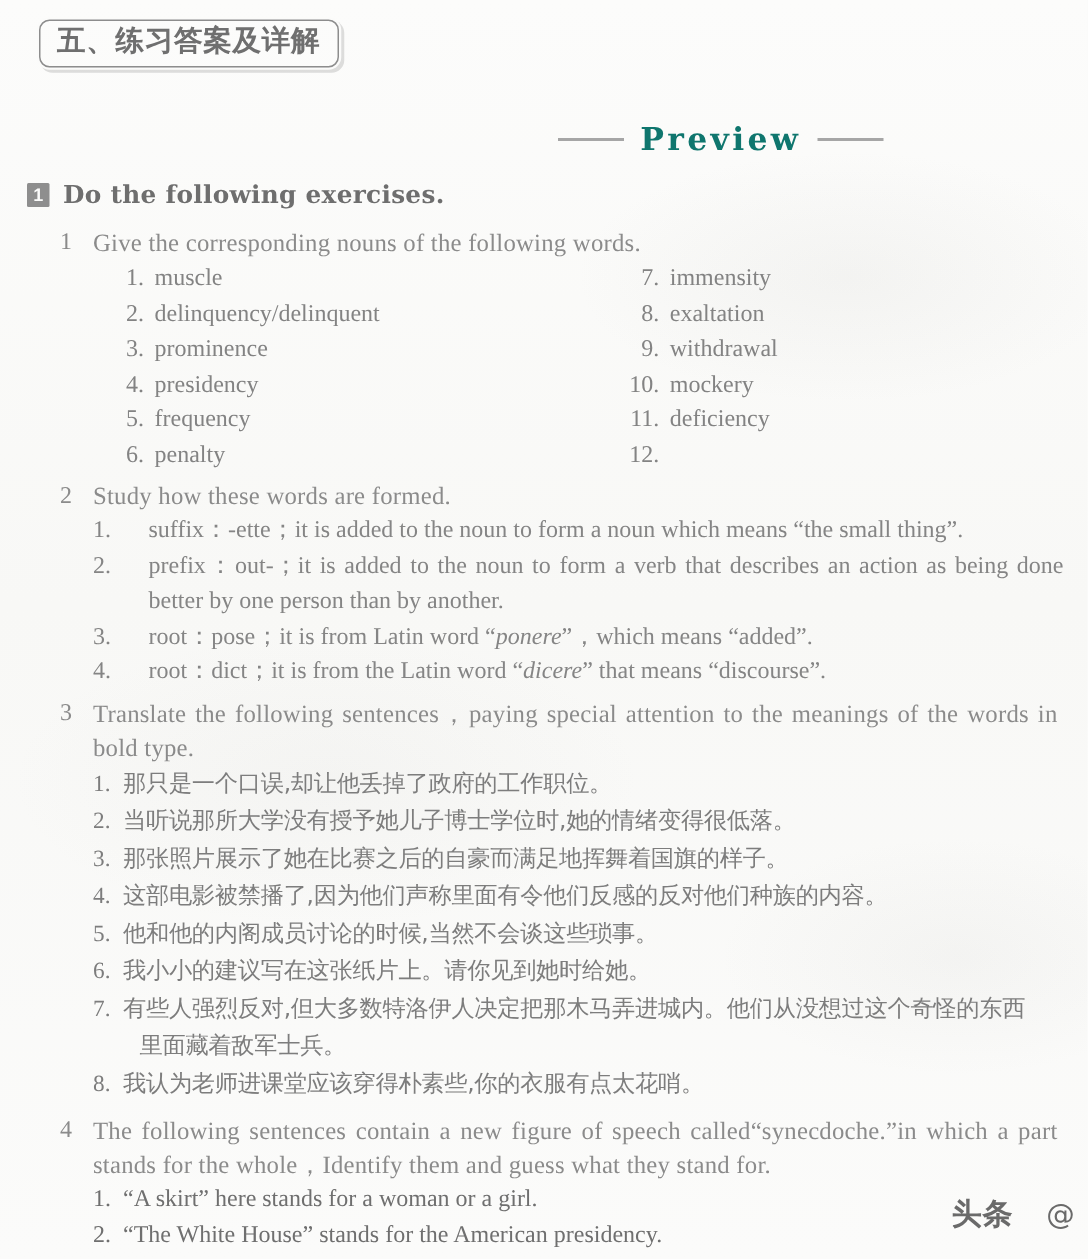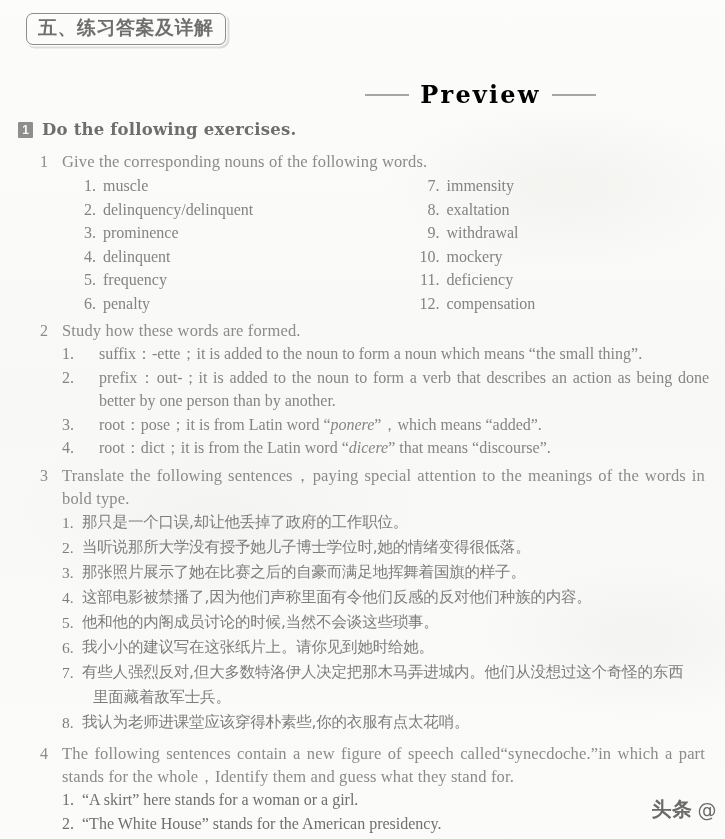--- a/index.html
+++ b/index.html
@@ -72,24 +72,24 @@
     padding-left: 118px;
   }
   .preview-dash {
     display: block;
     width: 44px;
     height: 2px;
     background: #a6a6a6;
   }
   .preview-label {
     font-family: "DejaVu Serif", "Liberation Serif", serif;
-    font-size: 24px;
+    font-size: 21px;
     font-weight: 700;
     letter-spacing: 2.2px;
-    color: #000000;
+    color: #0f766e;
     white-space: nowrap;
   }
 
   
   .big-item {
     position: absolute;
     left: 18px;
     top: 120px;
     display: flex;
     align-items: baseline;
@@ -242,21 +242,21 @@
   i.lat { font-style: italic; }
 
   
   .watermark {
     position: absolute;
     right: 8px;
     bottom: 16px;
     z-index: 6;
     display: flex;
     align-items: center;
-    gap: 5px;
+    gap: 22px;
     font-family: "DejaVu Sans", "Liberation Sans", sans-serif;
     font-size: 20px;
     font-weight: 700;
     color: #5e5e5e;
     opacity: 0.92;
     white-space: nowrap;
     letter-spacing: 0.5px;
   }
   .watermark .wm-at {
     font-size: 19px;
@@ -304,21 +304,21 @@
           <div class="word-li">
             <span class="wn">2.</span>
             <span class="wt">delinquency/delinquent</span>
           </div>
           <div class="word-li">
             <span class="wn">3.</span>
             <span class="wt">prominence</span>
           </div>
           <div class="word-li">
             <span class="wn">4.</span>
-            <span class="wt">delinquent</span>
+            <span class="wt">presidency</span>
           </div>
           <div class="word-li">
             <span class="wn">5.</span>
             <span class="wt">frequency</span>
           </div>
           <div class="word-li">
             <span class="wn">6.</span>
             <span class="wt">penalty</span>
           </div>
         </div>
@@ -339,21 +339,20 @@
           <div class="word-li">
             <span class="wn">10.</span>
             <span class="wt">mockery</span>
           </div>
           <div class="word-li">
             <span class="wn">11.</span>
             <span class="wt">deficiency</span>
           </div>
           <div class="word-li">
             <span class="wn">12.</span>
-            <span class="wt">compensation</span>
           </div>
         </div>
       </div>
     </div>
 
     <div class="gap-sm"></div>
 
     <div class="sec">
       <div class="sec-head">
         <span class="sec-num">2</span>

